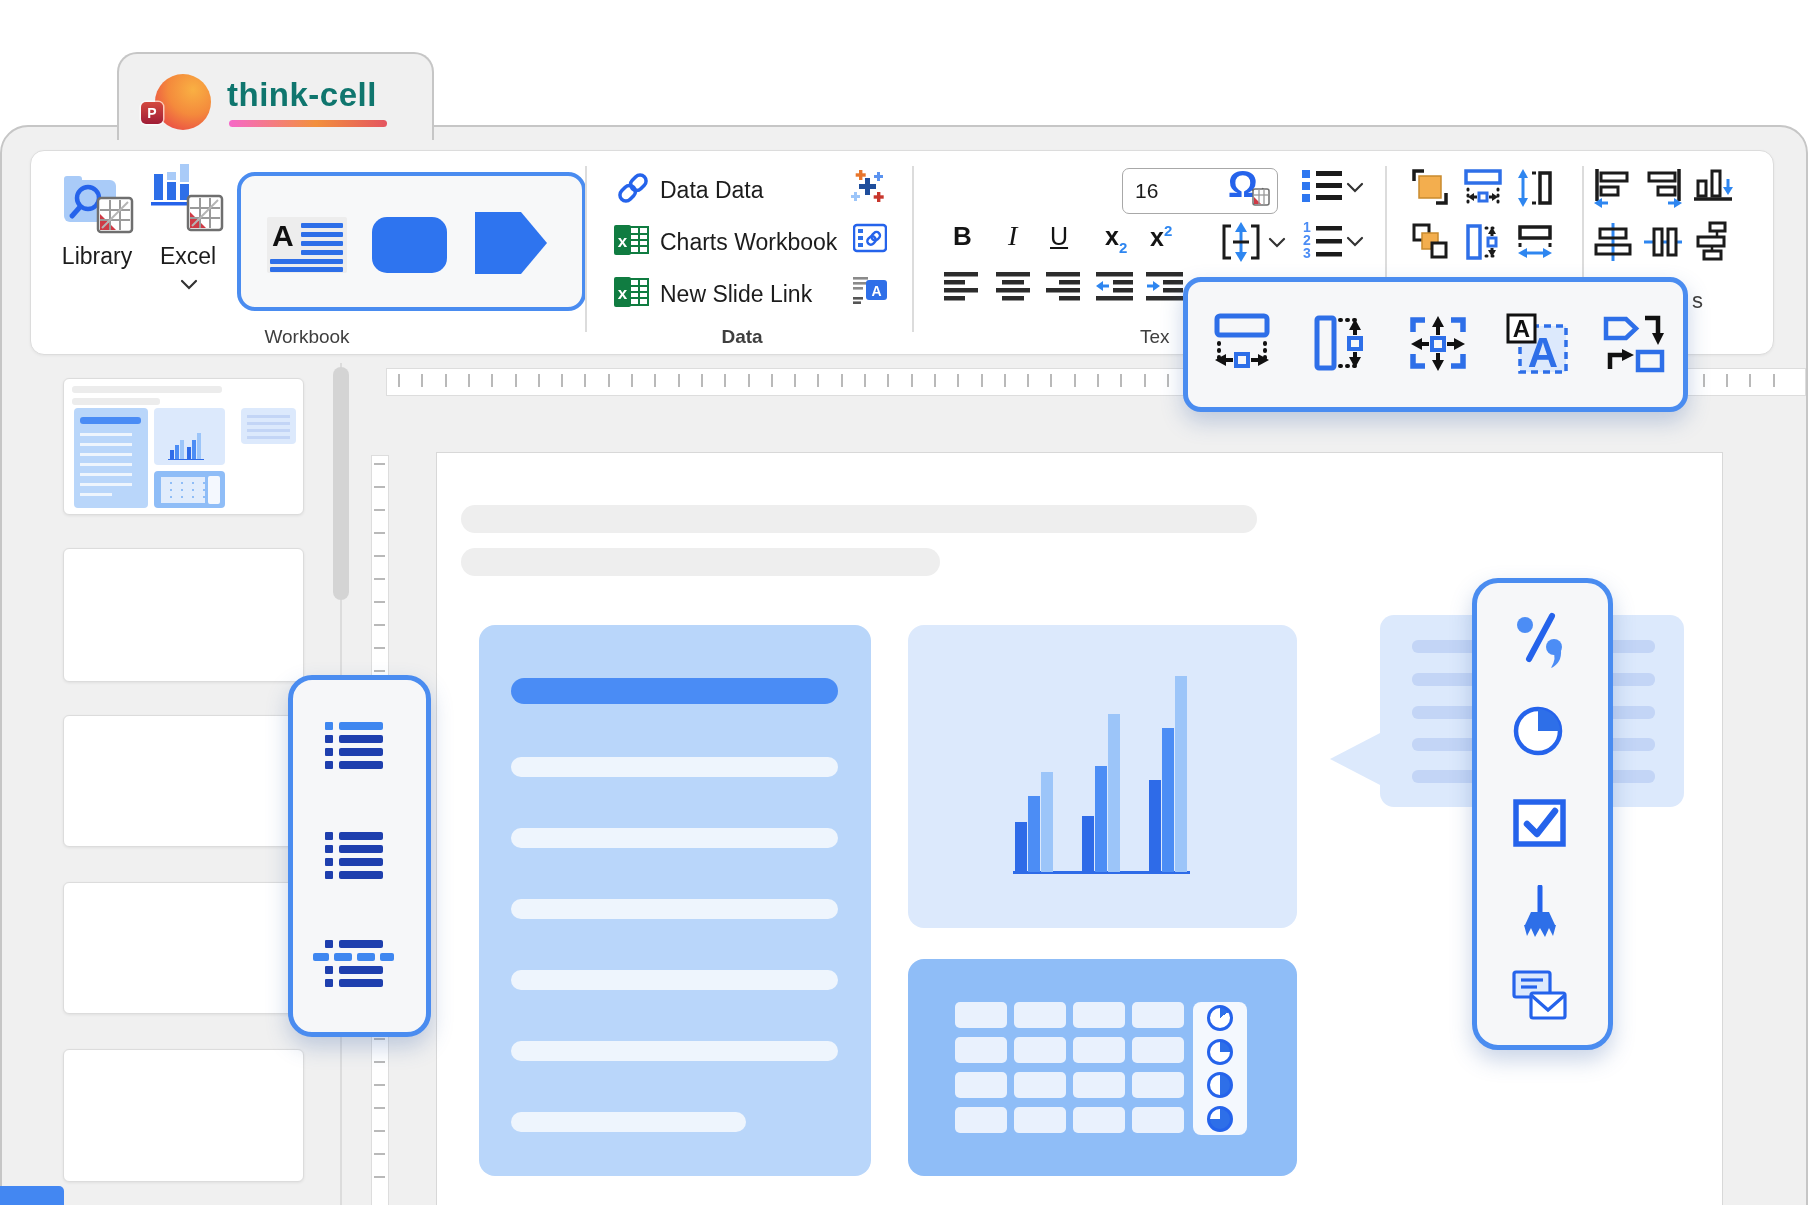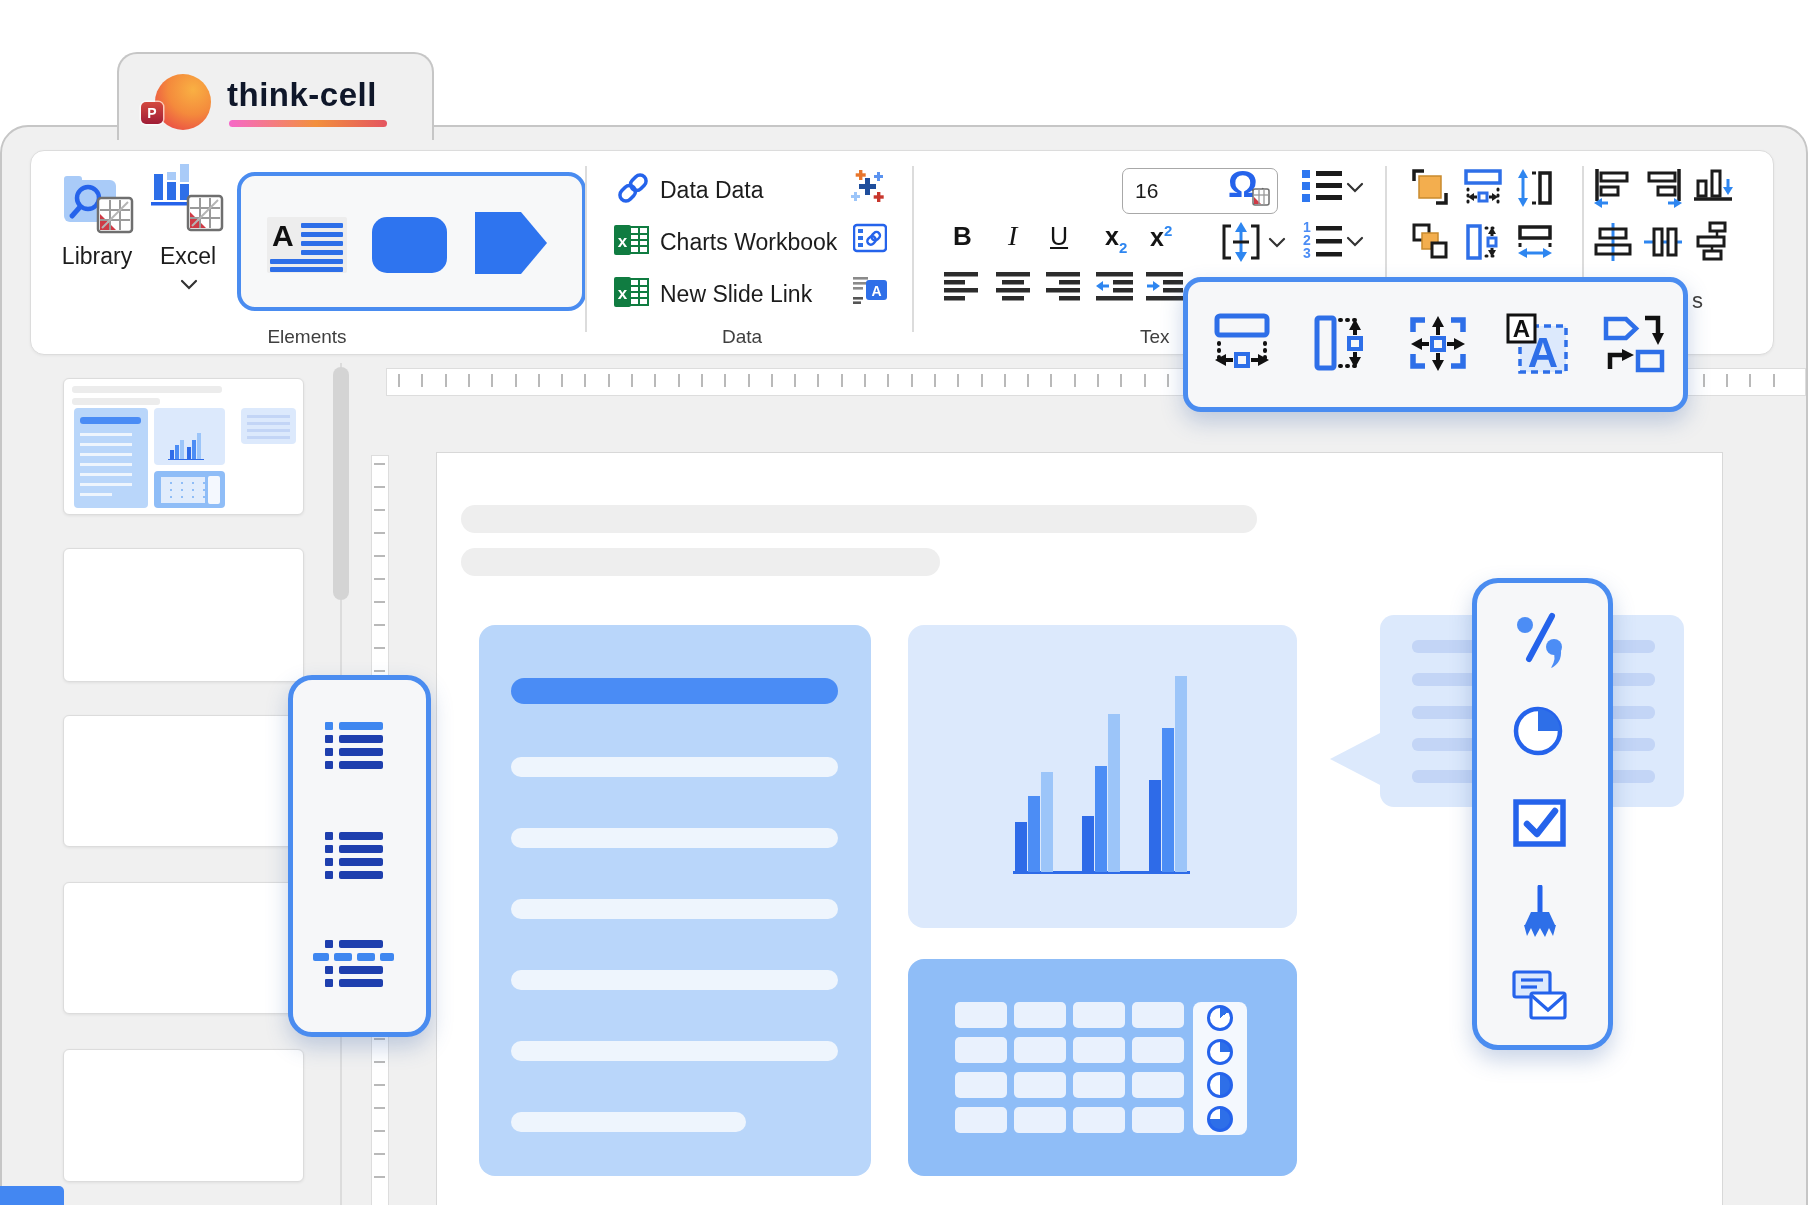--- a/index.html
+++ b/index.html
@@ -9,21 +9,21 @@
   
   .window{left:0;right:0;top:125px;bottom:-40px;background:#f0f0f0;border:2px solid #c6c6c6;
           border-radius:28px 28px 0 0;}
   .tab{left:117px;top:52px;width:313px;height:86px;background:#f0f0f0;border:2px solid #c6c6c6;
        border-bottom:none;border-radius:20px 20px 0 0;z-index:20;}
   .logo{left:36px;top:20px;width:56px;height:56px;border-radius:50%;
         background:radial-gradient(circle at 68% 28%, #f9b043 0%, #f48a3c 45%, #ec5a43 75%, #e03450 100%);}
   .logo-badge{left:22px;top:48px;width:22px;height:22px;border-radius:5px;
         background:linear-gradient(180deg,#d4493f,#9f1d36);color:#fff;font-weight:bold;font-size:14px;
         display:flex;align-items:center;justify-content:center;box-shadow:0 0 0 1.5px rgba(255,255,255,.65);}
-  .tab-title{left:108px;top:22px;font-size:33px;font-weight:bold;color:#0f172a;letter-spacing:.5px;}
+  .tab-title{left:108px;top:22px;font-size:33px;font-weight:bold;color:#0f766e;letter-spacing:.5px;}
   .tab-underline{left:110px;top:66px;width:158px;height:7px;border-radius:4px;
         background:linear-gradient(90deg,#f668c8,#f2903d 55%,#e45560);}
   
   .ribbon{left:30px;top:150px;width:1742px;height:203px;background:#fff;border:1.5px solid #dcdcdc;
           border-radius:14px;box-shadow:0 1px 3px rgba(0,0,0,.05);z-index:2;}
   .gdivider{width:1.5px;background:#dcdcdc;top:166px;height:166px;z-index:3;}
   .glabel{font-size:19px;color:#3f3f3f;top:326px;z-index:3;}
   .ribbon-btn-label{font-size:23px;color:#1c1c1c;}
   .elements-box{left:237px;top:172px;width:341px;height:131px;border:4px solid #4a8cf0;border-radius:18px;
           background:#f7f8f9;z-index:3;}
@@ -120,21 +120,21 @@
       <div class="blue-line" style="left:34px;top:24px;width:42px;"></div>
       <div class="blue-line" style="left:34px;top:33px;width:42px;"></div>
       <div class="blue-line" style="left:3px;top:42px;width:73px;"></div>
       <div class="blue-line" style="left:3px;top:50px;width:73px;"></div>
     </div>
     <div class="abs shape-rrect"></div>
     <svg class="abs" style="left:232px;top:32px;" width="76" height="70" viewBox="0 0 76 70">
       <path d="M2,4 H48 L74,35 L48,66 H2 Z" fill="#2e74ef"></path>
     </svg>
   </div>
-  <div class="abs glabel" style="left:307px;transform:translateX(-50%);">Elements</div>
+  <div class="abs glabel" style="left:307px;transform:translateX(-50%);">Workbook</div>
 
   <div class="abs gdivider" style="left:585px;"></div>
 
   <svg class="abs" style="left:615px;top:172px;z-index:3;" width="36" height="32" viewBox="0 0 36 32">
     <g transform="rotate(-45 18 16)" fill="none" stroke="#2563eb" stroke-width="3.5">
       <rect x="2" y="10" width="17" height="12" rx="6"></rect>
       <rect x="17" y="10" width="17" height="12" rx="6"></rect>
     </g>
   </svg>
   <div class="abs data-item" style="left:660px;top:177px;">Data Data</div>
@@ -192,21 +192,21 @@
   <div class="abs data-item" style="left:660px;top:281px;">New Slide Link</div>
   <svg class="abs" style="left:852px;top:275px;z-index:3;" width="36" height="30" viewBox="0 0 36 30">
     <rect x="1" y="2" width="15" height="2.6" fill="#8a8a8a"></rect>
     <rect x="1" y="7" width="15" height="2.6" fill="#8a8a8a"></rect>
     <rect x="1" y="12" width="10" height="2.6" fill="#8a8a8a"></rect>
     <rect x="1" y="22" width="10" height="2.6" fill="#555"></rect>
     <rect x="1" y="26.4" width="8" height="2.6" fill="#555"></rect>
     <rect x="14" y="5" width="21" height="20" rx="3" fill="#2e6fe8"></rect>
     <text x="24.5" y="20.5" font-size="14" font-weight="bold" fill="#fff" text-anchor="middle">A</text>
   </svg>
-  <div class="abs glabel" style="left:742px;transform:translateX(-50%);">Data</div>
+  <div class="abs glabel" style="left:742px;transform:translateX(-50%);font-weight:bold;">Data</div>
 
   <div class="abs gdivider" style="left:912px;"></div>
 
   <div class="abs dd" style="left:1122px;top:168px;width:130px;height:44px;">
     <span>16</span>
     <svg width="15" height="9" viewBox="0 0 15 9">
       <polyline points="1.5,1.5 7.5,7 13.5,1.5" fill="none" stroke="#333" stroke-width="2"></polyline>
     </svg>
   </div>
   <div class="abs" style="left:1228px;top:164px;z-index:3;width:44px;height:46px;">

